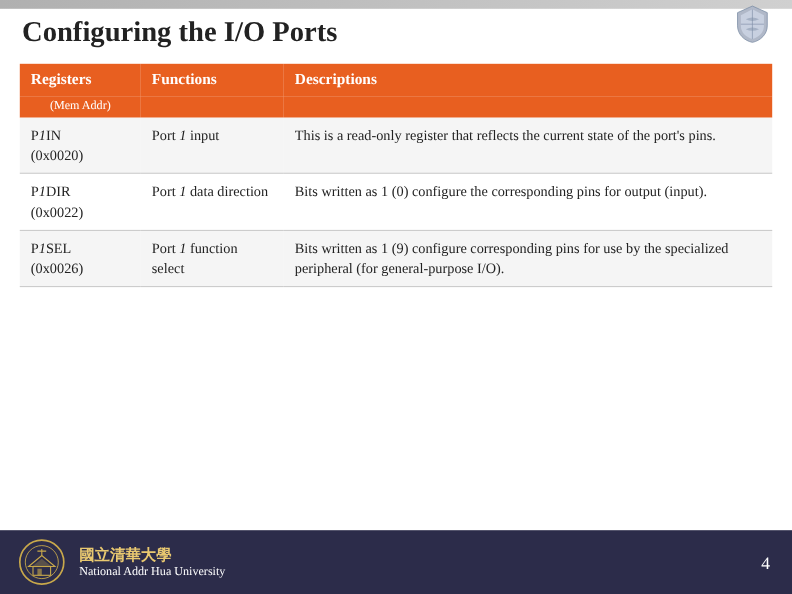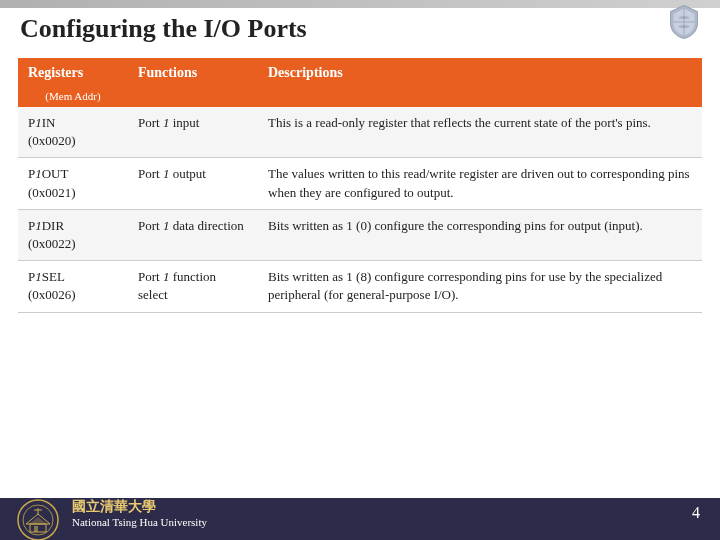--- a/index.html
+++ b/index.html
@@ -91,24 +91,24 @@
     .reg-name em {
       font-style: italic;
     }
     .fn-text em {
       font-style: italic;
     }
     
     .bottom-bar {
       position: absolute;
       bottom: 0; left: 0; right: 0;
-      height: 42px;
+      height: 58px;
       background: #2c2c4a;
       display: flex;
-      align-items: flex-start;
+      align-items: center;
       padding: 0 16px;
       gap: 12px;
     }
     .university-logo {
       width: 44px;
       height: 44px;
       position: relative;
     }
     .page-number {
       position: absolute;
@@ -168,48 +168,39 @@
         <tr>
           <td>
             <span class="reg-name">P<em>1</em>IN<br>(0x0020)</span>
           </td>
           <td>
             <span class="fn-text">Port <em>1</em> input</span>
           </td>
           <td>This is a read-only register that reflects the current state of the port's pins.</td>
         </tr>
 
-        <tr>
-          <td>
-            <span class="reg-name">P<em>1</em>OUT<br>(0x0021)</span>
-          </td>
-          <td>
-            <span class="fn-text">Port <em>1</em> output</span>
-          </td>
-          <td>The values written to this read/write register are driven out to corresponding pins when they are configured to output.</td>
-        </tr>
 
         <tr>
           <td>
             <span class="reg-name">P<em>1</em>DIR<br>(0x0022)</span>
           </td>
           <td>
             <span class="fn-text">Port <em>1</em> data direction</span>
           </td>
           <td>Bits written as 1 (0) configure the corresponding pins for output (input).</td>
         </tr>
 
         <tr>
           <td>
             <span class="reg-name">P<em>1</em>SEL<br>(0x0026)</span>
           </td>
           <td>
             <span class="fn-text">Port <em>1</em> function select</span>
           </td>
-          <td>Bits written as 1 (8) configure corresponding pins for use by the specialized peripheral (for general-purpose I/O).</td>
+          <td>Bits written as 1 (9) configure corresponding pins for use by the specialized peripheral (for general-purpose I/O).</td>
         </tr>
 
       </tbody>
     </table>
   </div>
 
   <div class="bottom-bar">
 
     <div class="university-logo">
       <svg viewBox="0 0 44 44" width="44" height="44" xmlns="http://www.w3.org/2000/svg">
@@ -224,18 +215,18 @@
         <path d="M10 26 L22 16 L34 26 Z" fill="none" stroke="#c8a84b" stroke-width="1"></path>
         <path d="M13 26 L22 19 L31 26 Z" fill="#c8a84b" opacity="0.3"></path>
 
         <line x1="22" y1="10" x2="22" y2="16" stroke="#c8a84b" stroke-width="1"></line>
 
         <line x1="18" y1="12" x2="26" y2="12" stroke="#c8a84b" stroke-width="1"></line>
       </svg>
     </div>
     <div>
       <div style="color:#e8c870; font-size:14px; font-weight:bold;">國立清華大學</div>
-      <div style="color:#fff; font-size:11px;">National Tsing Hua University</div>
+      <div style="color:#fff; font-size:11px;">National Addr Hua University</div>
     </div>
     <div class="page-number">4</div>
   </div>
 
 </div>
 
 </body></html>

